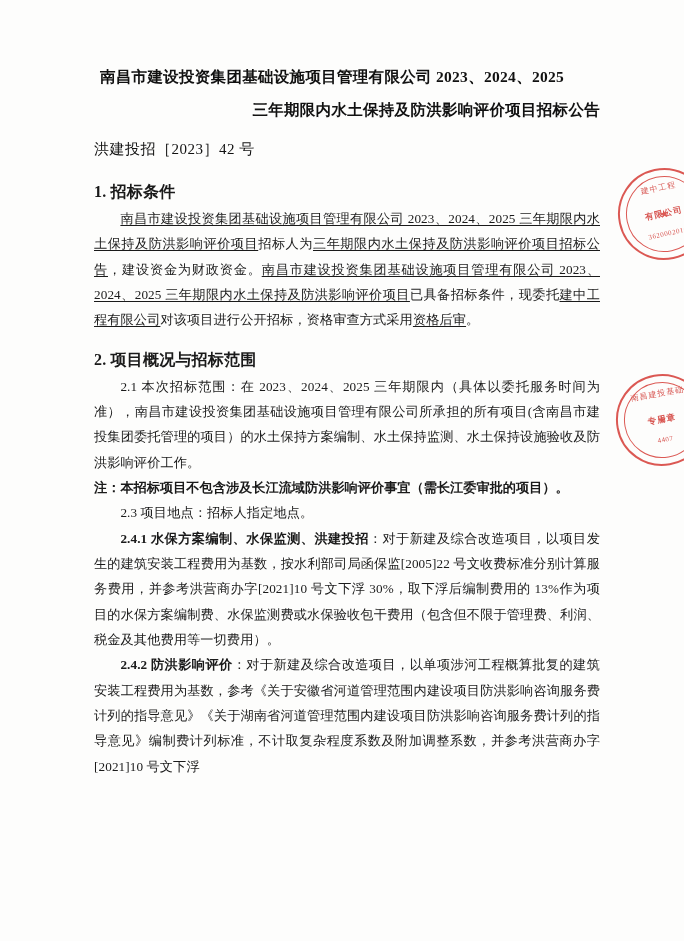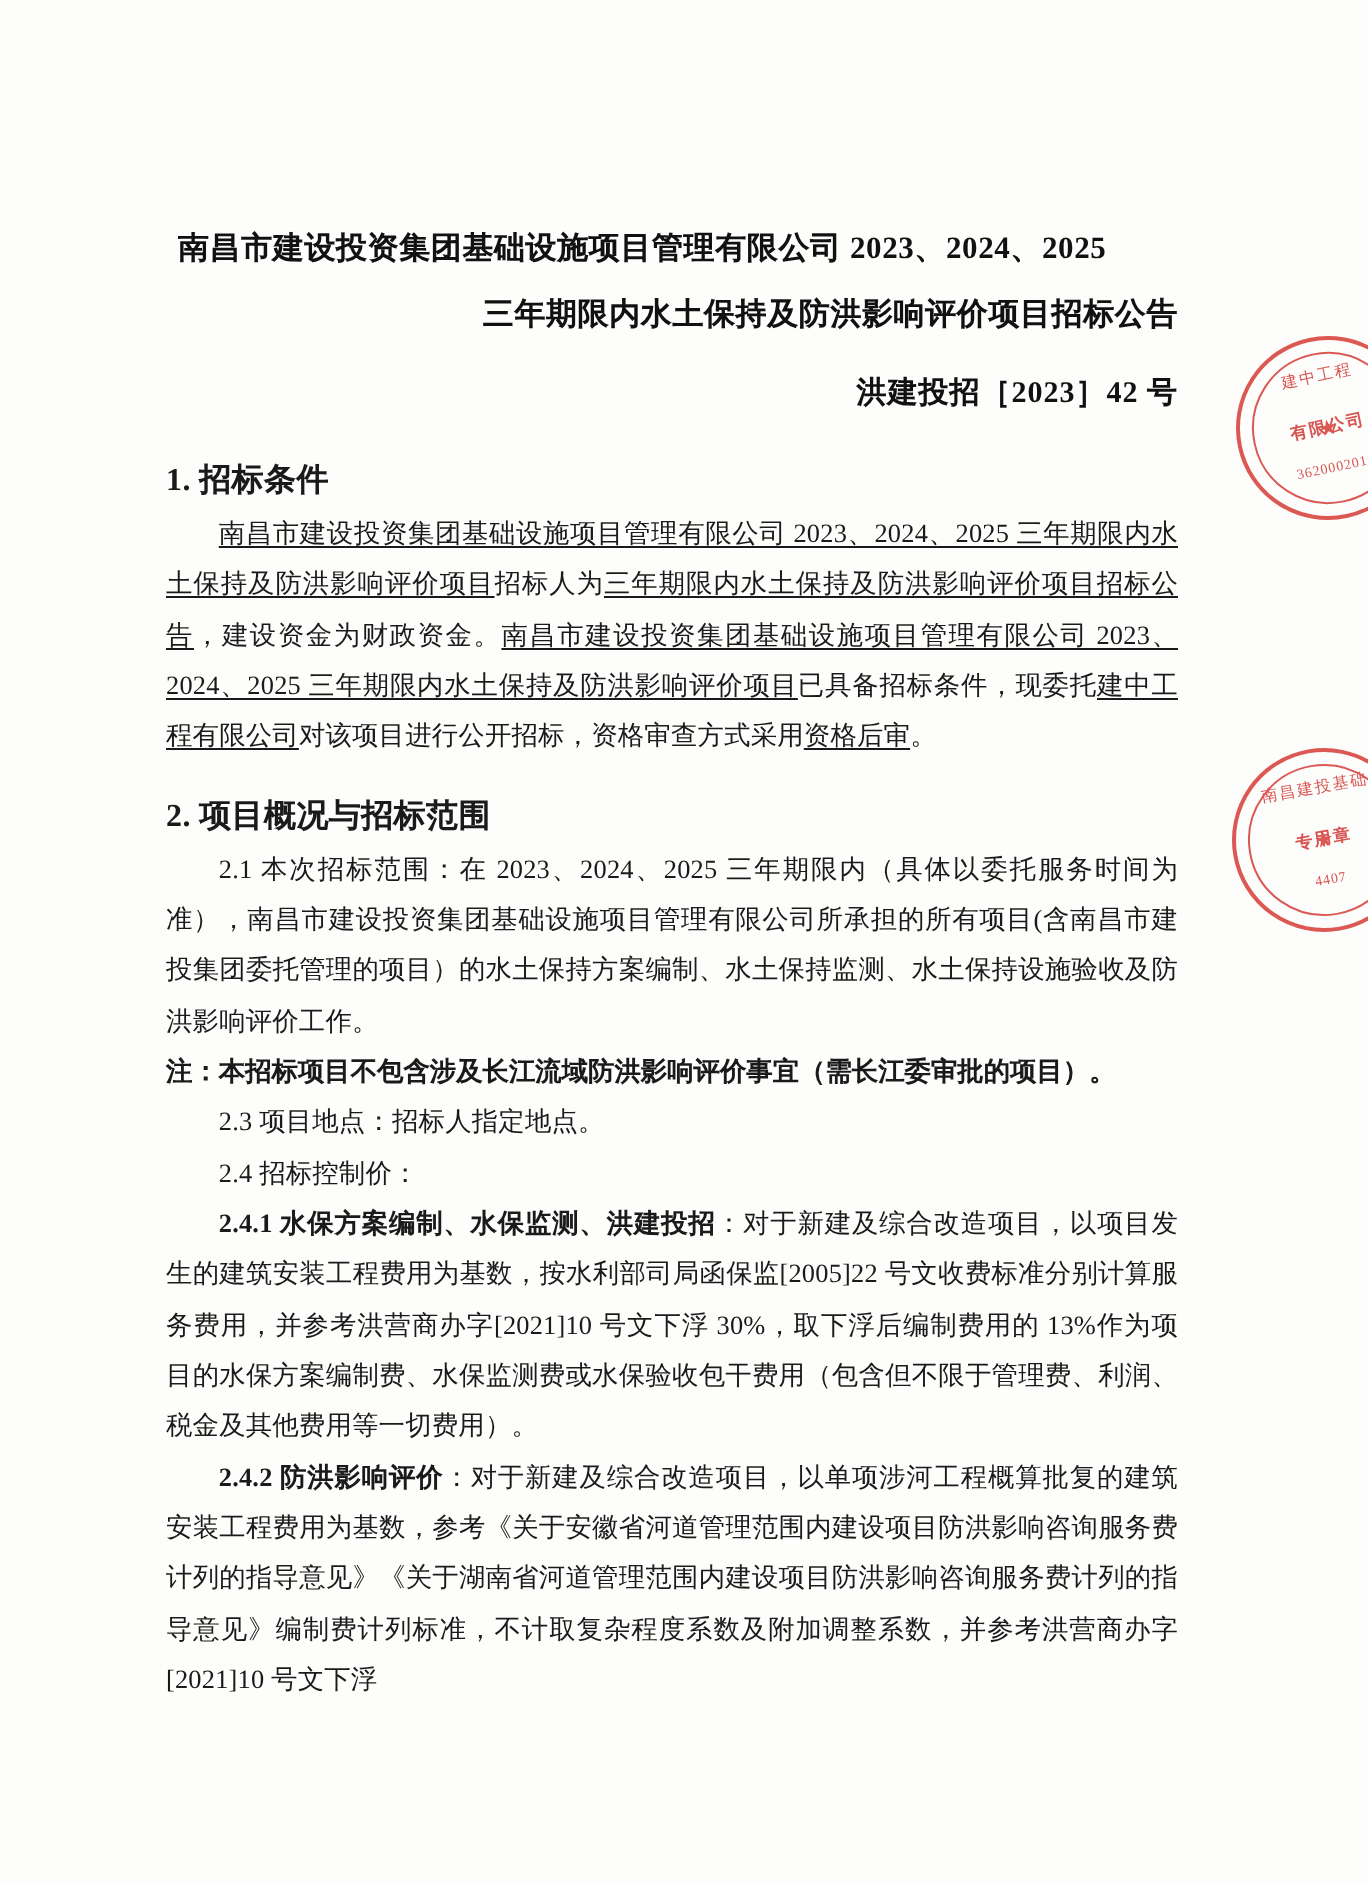--- a/index.html
+++ b/index.html
@@ -17,24 +17,23 @@
   }
   .page {
     position: absolute;
     left: 0; top: 0;
     width: 684px;
     height: 941px;
     background: #fdfdfc;
   }
   .content {
     position: absolute;
-    left: 83px;
+    left: 94px;
     top: 60px;
     width: 506px;
-    margin-top: 48px;
   }
   .doc-title {
     font-size: 15.5px;
     font-weight: bold;
     line-height: 2.15;
     text-align: center;
     letter-spacing: 0.3px;
     color: #111;
   }
   .doc-title .line1 {
@@ -42,24 +41,24 @@
     text-align: left;
     text-indent: 6px;
   }
   .doc-title .line2 {
     display: block;
     text-align: right;
     text-indent: 6px;
   }
   .doc-number {
     display: block;
-    text-align: right;
+    text-align: left;
     margin-top: 6px;
     font-size: 15px;
-    font-weight: bold;
+    font-weight: normal;
     letter-spacing: 0.5px;
   }
   .section-head {
     font-size: 16px;
     font-weight: bold;
     margin-top: 17px;
     margin-bottom: 3px;
     letter-spacing: 0.2px;
   }
   .para {
@@ -178,21 +177,20 @@
 
     <div class="section-head">1. 招标条件</div>
     <p class="para">
       <span class="u">南昌市建设投资集团基础设施项目管理有限公司 2023、2024、2025 三年期限内水土保持及防洪影响评价项目</span>招标人为<span class="u">三年期限内水土保持及防洪影响评价项目招标公告</span>，建设资金为财政资金。<span class="u">南昌市建设投资集团基础设施项目管理有限公司 2023、2024、2025 三年期限内水土保持及防洪影响评价项目</span>已具备招标条件，现委托<span class="u">建中工程有限公司</span>对该项目进行公开招标，资格审查方式采用<span class="u">资格后审</span>。
     </p>
 
     <div class="section-head">2. 项目概况与招标范围</div>
     <p class="para">2.1 本次招标范围：在 2023、2024、2025 三年期限内（具体以委托服务时间为准），南昌市建设投资集团基础设施项目管理有限公司所承担的所有项目(含南昌市建投集团委托管理的项目）的水土保持方案编制、水土保持监测、水土保持设施验收及防洪影响评价工作。</p>
     <p class="note">注：本招标项目不包含涉及长江流域防洪影响评价事宜（需长江委审批的项目）。</p>
     <p class="para">2.3 项目地点：招标人指定地点。</p>
-    <p class="para">2.4 招标控制价：</p>
     <p class="para">
       <span class="b">2.4.1 水保方案编制、水保监测、洪建投招</span>：对于新建及综合改造项目，以项目发生的建筑安装工程费用为基数，按水利部司局函保监[2005]22 号文收费标准分别计算服务费用，并参考洪营商办字[2021]10 号文下浮 30%，取下浮后编制费用的 13%作为项目的水保方案编制费、水保监测费或水保验收包干费用（包含但不限于管理费、利润、税金及其他费用等一切费用）。
     </p>
     <p class="para">
       <span class="b">2.4.2 防洪影响评价</span>：对于新建及综合改造项目，以单项涉河工程概算批复的建筑安装工程费用为基数，参考《关于安徽省河道管理范围内建设项目防洪影响咨询服务费计列的指导意见》《关于湖南省河道管理范围内建设项目防洪影响咨询服务费计列的指导意见》编制费计列标准，不计取复杂程度系数及附加调整系数，并参考洪营商办字[2021]10 号文下浮
     </p>
 
   </div>
 </div>
 

